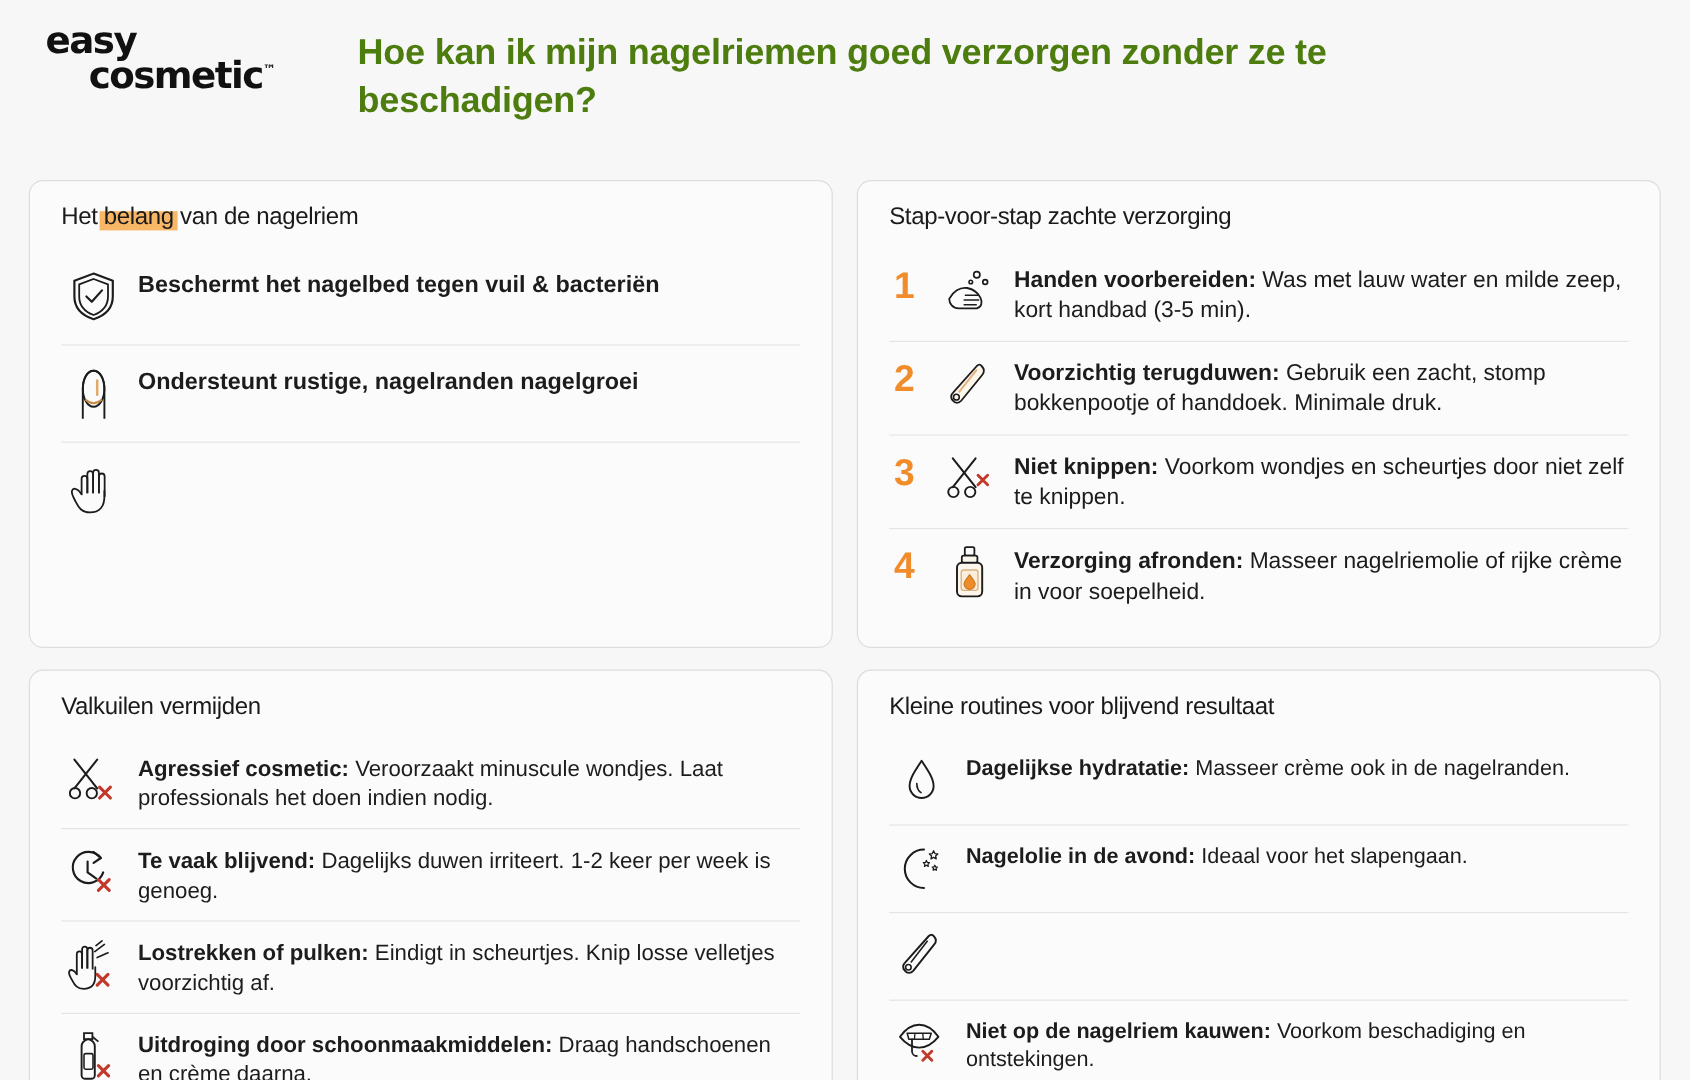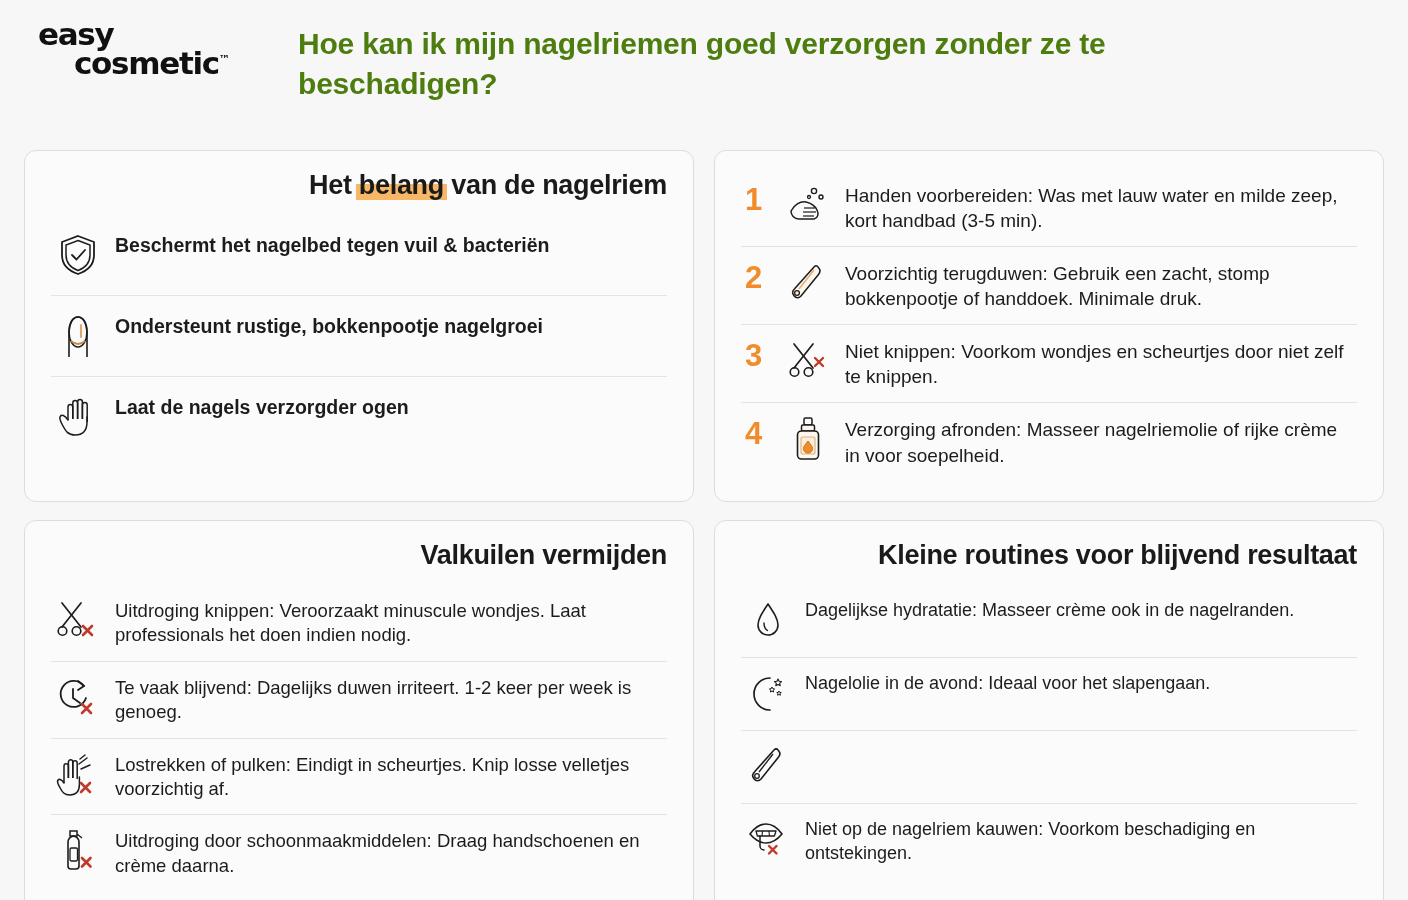--- a/index.html
+++ b/index.html
@@ -77,23 +77,23 @@
 
   .card {
     background: #fbfbfb;
     border: 1px solid #dddddd;
     border-radius: 12px;
     padding: 18px 26px 20px 26px;
   }
   .card.tall { min-height: 350px; }
 
   .card-title {
-    text-align: right;
-    font-size: 27px;
-    font-weight: bold;
+    text-align: left;
+    font-size: 20px;
+    font-weight: normal;
     letter-spacing: -0.3px;
     color: #1a1a1a;
     margin-bottom: 14px;
     line-height: 1.2;
   }
   .hl {
     position: relative;
     display: inline-block;
     z-index: 0;
   }
@@ -142,21 +142,21 @@
   }
   .ico svg { display: block; }
 
   .txt {
     flex: 1 1 auto;
     font-size: 18.5px;
     line-height: 1.32;
     color: #1c1c1c;
     padding-top: 1px;
   }
-  .txt b { font-weight: normal; }
+  .txt b { font-weight: bold; }
 
   .txt.big { font-size: 19.5px; font-weight: bold; }
 
   .row.step .txt { font-size: 19px; }
   .row.pit .txt  { font-size: 18.5px; }
   .row.rout .txt { font-size: 18px; }
 </style>
 </head>
 <body>
 
@@ -190,40 +190,40 @@
 
         <div class="row">
           <div class="ico">
             <svg width="34" height="46" viewBox="0 0 34 46">
               <path d="M8 44 V20 C8 10 11.5 4 17 4 C22.5 4 26 10 26 20 V44" fill="none" stroke="#1c1c1c" stroke-width="1.6"></path>
               <ellipse cx="17" cy="19" rx="9" ry="15" fill="none" stroke="#1c1c1c" stroke-width="1.6"></ellipse>
               <line x1="20" y1="12" x2="20" y2="24" stroke="#e0a96a" stroke-width="2.1" stroke-linecap="round"></line>
               <path d="M10 28 q7 6 14 0" fill="none" stroke="#c98b44" stroke-width="1.7"></path>
             </svg>
           </div>
-          <div class="txt big">Ondersteunt rustige, bokkenpootje nagelgroei</div>
+          <div class="txt big">Ondersteunt rustige, nagelranden nagelgroei</div>
         </div>
 
         <div class="row">
           <div class="ico">
             <svg width="40" height="44" viewBox="0 0 40 44">
               <path d="M10 25 V12 a2.4 2.4 0 0 1 4.8 0 V24" fill="none" stroke="#1c1c1c" stroke-width="1.5"></path>
               <path d="M14.8 24 V8 a2.4 2.4 0 0 1 4.8 0 V24" fill="none" stroke="#1c1c1c" stroke-width="1.5"></path>
               <path d="M19.6 24 V7 a2.4 2.4 0 0 1 4.8 0 V24" fill="none" stroke="#1c1c1c" stroke-width="1.5"></path>
               <path d="M24.4 24 V10 a2.4 2.4 0 0 1 4.8 0 V27" fill="none" stroke="#1c1c1c" stroke-width="1.5"></path>
               <path d="M10 25 c-3-5-7-6-8-3 c-0.8 2.4 1 5 3 9 c2.6 5 5 9 12 9 c8 0 12-5 12-13 V22" fill="none" stroke="#1c1c1c" stroke-width="1.5" stroke-linecap="round" stroke-linejoin="round"></path>
             </svg>
           </div>
-          <div class="txt big">Laat de nagels verzorgder ogen</div>
         </div>
 
       </div>
     </div>
 
     <div class="card tall">
+      <div class="card-title">Stap-voor-stap zachte verzorging</div>
 
       <div class="rows">
 
         <div class="row step">
           <div class="num">1</div>
           <div class="ico">
             <svg width="42" height="40" viewBox="0 0 42 40">
               <circle cx="27" cy="6" r="2.6" fill="none" stroke="#1c1c1c" stroke-width="1.4"></circle>
               <circle cx="34" cy="12" r="2" fill="none" stroke="#1c1c1c" stroke-width="1.4"></circle>
               <circle cx="22" cy="12" r="1.5" fill="none" stroke="#1c1c1c" stroke-width="1.3"></circle>
@@ -287,21 +287,21 @@
         <div class="row pit">
           <div class="ico">
             <svg width="44" height="44" viewBox="0 0 44 44">
               <line x1="6" y1="4" x2="25" y2="28" stroke="#1c1c1c" stroke-width="1.7" stroke-linecap="round"></line>
               <line x1="25" y1="4" x2="6" y2="28" stroke="#1c1c1c" stroke-width="1.7" stroke-linecap="round"></line>
               <circle cx="6.5" cy="32" r="4.3" fill="none" stroke="#1c1c1c" stroke-width="1.6"></circle>
               <circle cx="20.5" cy="32" r="4.3" fill="none" stroke="#1c1c1c" stroke-width="1.6"></circle>
               <path d="M27 27 l9 9 M36 27 l-9 9" stroke="#c0392b" stroke-width="2.6" stroke-linecap="round"></path>
             </svg>
           </div>
-          <div class="txt"><b>Uitdroging knippen:</b><span> Veroorzaakt minuscule wondjes. Laat professionals het doen indien nodig.</span></div>
+          <div class="txt"><b>Agressief cosmetic:</b><span> Veroorzaakt minuscule wondjes. Laat professionals het doen indien nodig.</span></div>
         </div>
 
         <div class="row pit">
           <div class="ico">
             <svg width="44" height="44" viewBox="0 0 44 44">
               <path d="M28 10 A13 13 0 1 0 30 22" fill="none" stroke="#1c1c1c" stroke-width="1.8" stroke-linecap="round"></path>
               <path d="M22 5 l6 5 l-6 4" fill="none" stroke="#1c1c1c" stroke-width="1.8" stroke-linejoin="round" stroke-linecap="round"></path>
               <path d="M17 13 v9 l7 5" fill="none" stroke="#1c1c1c" stroke-width="1.8" stroke-linecap="round" stroke-linejoin="round"></path>
               <path d="M26 28 l9 9 M35 28 l-9 9" stroke="#c0392b" stroke-width="2.6" stroke-linecap="round"></path>
             </svg>

